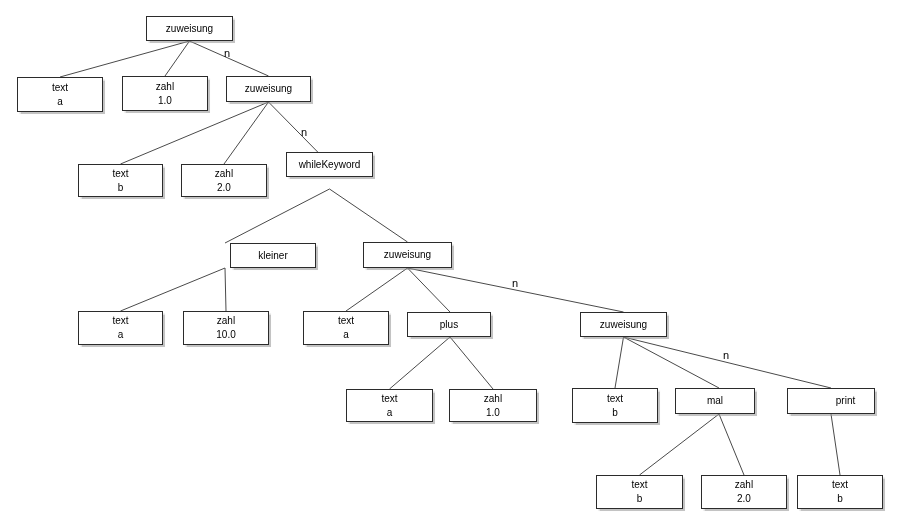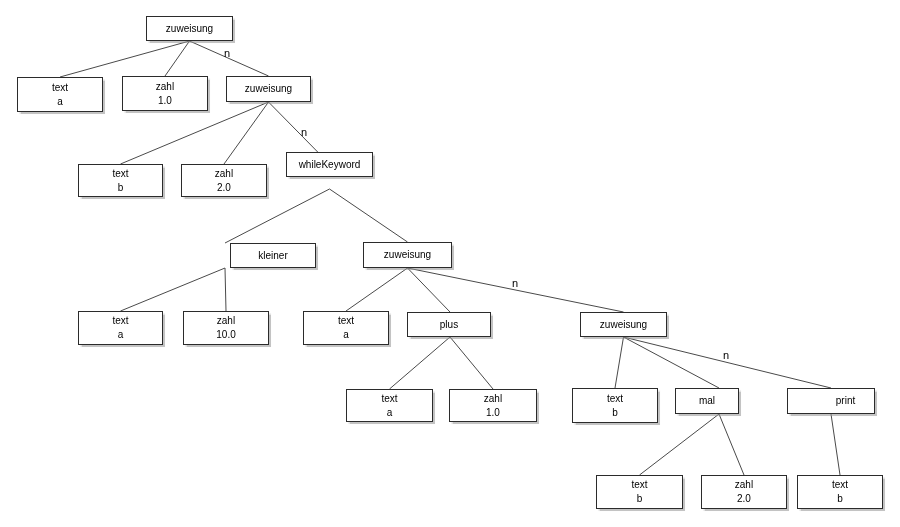--- a/index.html
+++ b/index.html
@@ -135,21 +135,21 @@
 a</span>
       </div>
       <div class="node" style="left: 449px; top: 389px; width: 88px; height: 33px;">
         <span class="node-label">zahl
 1.0</span>
       </div>
       <div class="node" style="left: 572px; top: 388px; width: 86px; height: 35px;">
         <span class="node-label">text
 b</span>
       </div>
-      <div class="node" style="left: 675px; top: 388px; width: 64px; height: 26px;">
+      <div class="node" style="left: 675px; top: 388px; width: 80px; height: 26px;">
         <span class="node-label">mal</span>
       </div>
       <div class="node" style="left: 787px; top: 388px; width: 88px; height: 26px; padding-left: 29px;">
         <span class="node-label">print</span>
       </div>
       <div class="node" style="left: 596px; top: 475px; width: 87px; height: 34px;">
         <span class="node-label">text
 b</span>
       </div>
       <div class="node" style="left: 701px; top: 475px; width: 86px; height: 34px;">

